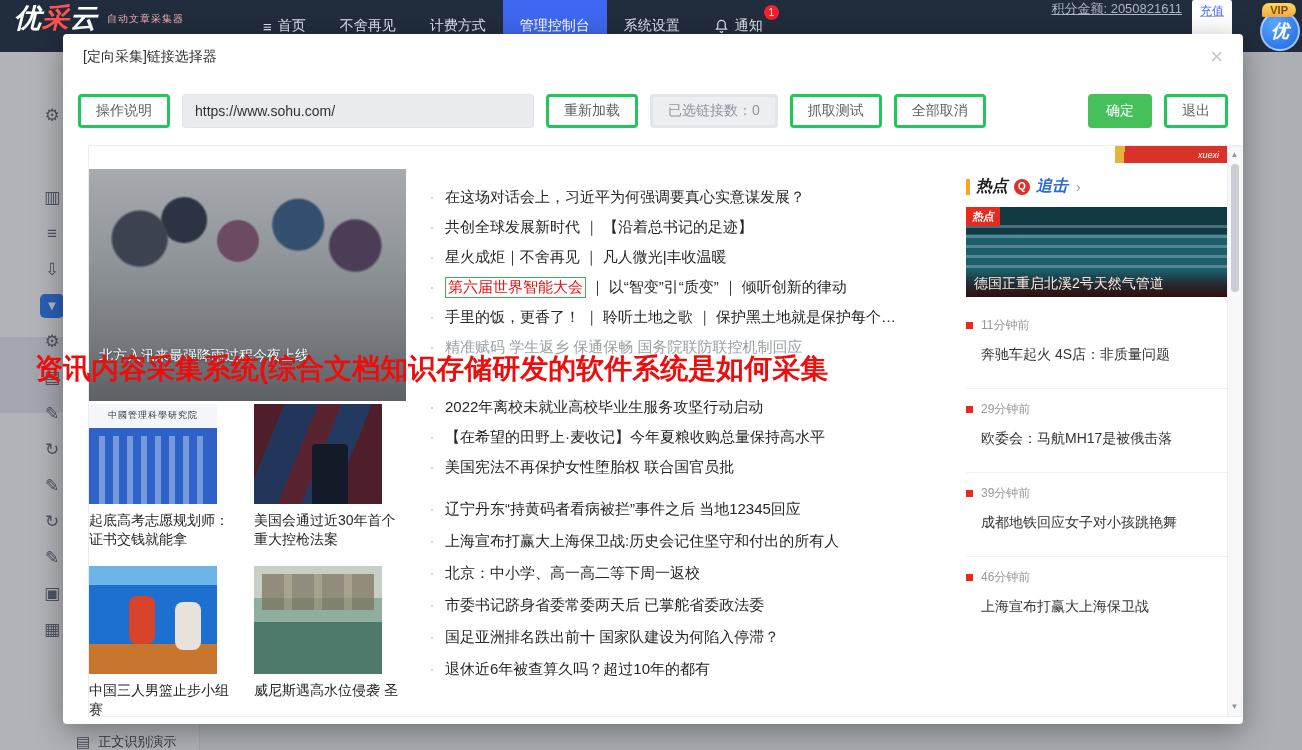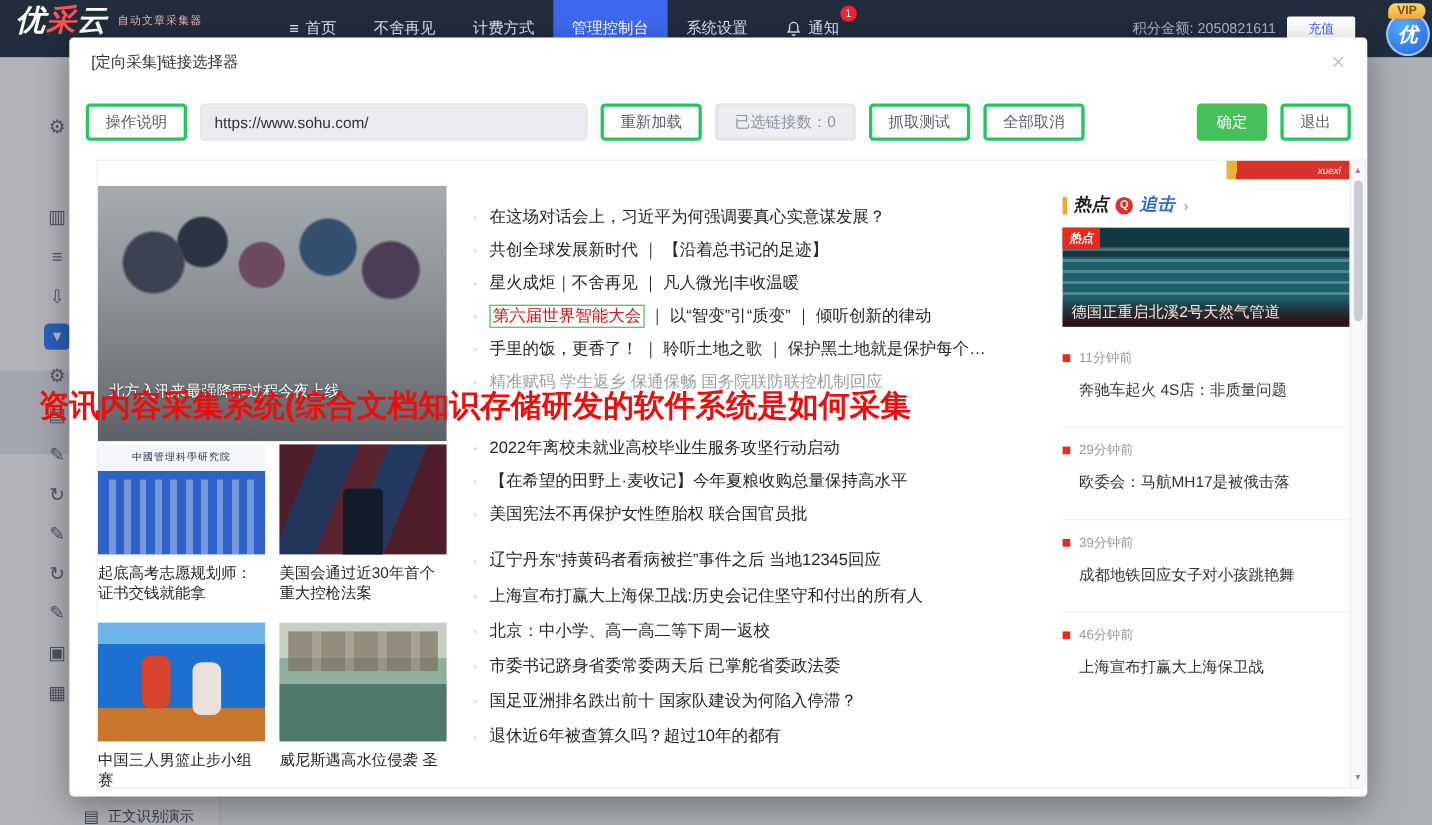--- a/index.html
+++ b/index.html
@@ -24,22 +24,22 @@
   .logo-wrap { display:flex; align-items:flex-start; padding:0 20px 0 14px; gap:9px; min-width:246px; }
   .logo { font-size:27px; font-weight:bold; font-style:italic; letter-spacing:1px; white-space:nowrap; }
   .logo .c1,.logo .c3 { color:#fff; }
   .logo .c2 { color:#ff5252; }
   .logo-tagline { font-size:10px; color:#f0b0b0; margin-top:12px; letter-spacing:1px; white-space:nowrap; }
   .nav-menu { display:flex; align-items:stretch; }
   .nav-item { display:flex; align-items:center; gap:6px; padding:0 17px; color:#dde3ec; font-size:14px; position:relative; cursor:pointer; white-space:nowrap; }
   .nav-item.active { background:#3e68ef; color:#fff; }
   .nav-item .glyph { font-size:15px; }
   .badge { position:absolute; top:5px; right:1px; background:#f5222d; color:#fff; min-width:15px; height:15px; border-radius:8px; font-size:10px; line-height:15px; text-align:center; padding:0 3px; }
-  .nav-right { margin-left:auto; display:flex; align-items:center; gap:10px; padding-right:70px; color:#aeb6c4; font-size:13px; white-space:nowrap; }
-  .recharge { background:#ffffff; color:#3e68ef; font-size:12px; padding:3px 19px; border-radius:2px; cursor:pointer; }
+  .nav-right { margin-left:auto; display:flex; gap:10px; padding-right:70px; color:#aeb6c4; font-size:13px; white-space:nowrap;text-decoration:underline; }
+  .recharge { background:#ffffff; color:#3e68ef; font-size:12px; padding:3px 8px; border-radius:2px; cursor:pointer; }
   .vip { position:absolute; right:6px; top:3px; background:linear-gradient(180deg,#ffd766,#efa93f); color:#7c4a00; font-weight:bold; font-size:11px; padding:1px 8px; border-radius:9px 9px 9px 2px; z-index:3; }
   .avatar { position:absolute; right:2px; top:11px; width:40px; height:40px; border-radius:50%; background:radial-gradient(circle at 35% 30%,#5aa7ff,#1f66e0); color:#fff; font-weight:bold; font-style:italic; font-size:18px; display:flex; align-items:center; justify-content:center; border:2px solid rgba(255,255,255,.55); }
 
   
   .modal { position:absolute; left:63px; top:34px; width:1180px; height:690px; background:#fff; border-radius:4px; box-shadow:0 8px 30px rgba(0,0,0,.35); z-index:3; }
   .modal-header { height:46px; display:flex; align-items:center; padding:0 20px; }
   .modal-title { font-size:14px; color:#303133; }
   .modal-close { margin-left:auto; color:#c4c8cf; font-size:22px; line-height:1; cursor:pointer; }
   .modal-toolbar { display:flex; align-items:center; gap:12px; padding:14px 15px 0 15px; }
   .btn { height:34px; padding:0 15px; border:3px solid #22c55e; border-radius:4px; background:#fff; color:#5a5e66; font-size:14px; display:flex; align-items:center; cursor:pointer; white-space:nowrap; font-family:inherit; }
@@ -63,21 +63,21 @@
   .headlines { position:absolute; left:340px; top:36px; width:520px; }
   .headlines.second { top:347px; }
   .headline { height:30px; display:flex; align-items:center; font-size:15px; color:#262626; white-space:nowrap; overflow:hidden; cursor:pointer; }
   .headlines.second .headline { height:32px; }
   .headline .dot { color:#c9ccd1; margin-right:10px; font-size:18px; }
   .headline.muted { color:#9aa0a6; }
   .headline .boxed { color:#e01414; border:1px solid #3bb54a; padding:0 2px; margin-right:4px; }
 
   .cards { position:absolute; left:0; top:0; width:317px; height:572px; }
   .card { position:absolute; width:152px; cursor:pointer; }
-  .card .thumb { width:152px; position:relative; overflow:hidden; }
+  .card .thumb { width:128px; position:relative; overflow:hidden; }
   .card .cap { margin-top:7px; font-size:14px; color:#262626; line-height:19px; }
   .thumb.building { background:linear-gradient(180deg,#f4f6f9 0 24px,#2e62c8 24px); }
   .thumb.building .windows { position:absolute; top:32px; bottom:0; left:10px; right:10px; background:repeating-linear-gradient(90deg,rgba(255,255,255,.35) 0 6px,transparent 6px 14px); }
   .thumb-label { position:absolute; top:5px; left:0; right:0; text-align:center; font-size:9px; color:#27354a; letter-spacing:1px; }
   .thumb.speech { background:linear-gradient(112deg,#4e1f2b 0 18%,#22365c 18% 38%,#5a2330 38% 52%,#24395f 52% 70%,#4e1f2b 70%); }
   .thumb.speech::after { content:""; position:absolute; left:58px; top:40px; width:36px; height:70px; background:#141b28; border-radius:4px 4px 0 0; }
   .thumb.sport { background:linear-gradient(180deg,#6db5e8 0 18%,#1d6fd0 18% 72%,#c8762d 72%); }
   .thumb.sport::after { content:""; position:absolute; left:40px; top:30px; width:26px; height:48px; background:#d8442b; border-radius:8px; box-shadow:46px 6px 0 #e8e2da; }
   .thumb.flood { background:linear-gradient(180deg,#c8cfc4 0 30%,#8fae9d 30% 52%,#4e7a6c 52%); }
   .thumb.flood::after { content:""; position:absolute; left:8px; top:8px; right:8px; height:36px; background:repeating-linear-gradient(90deg,#7a6f5d 0 22px,#9a8e78 22px 30px); opacity:.7; }

